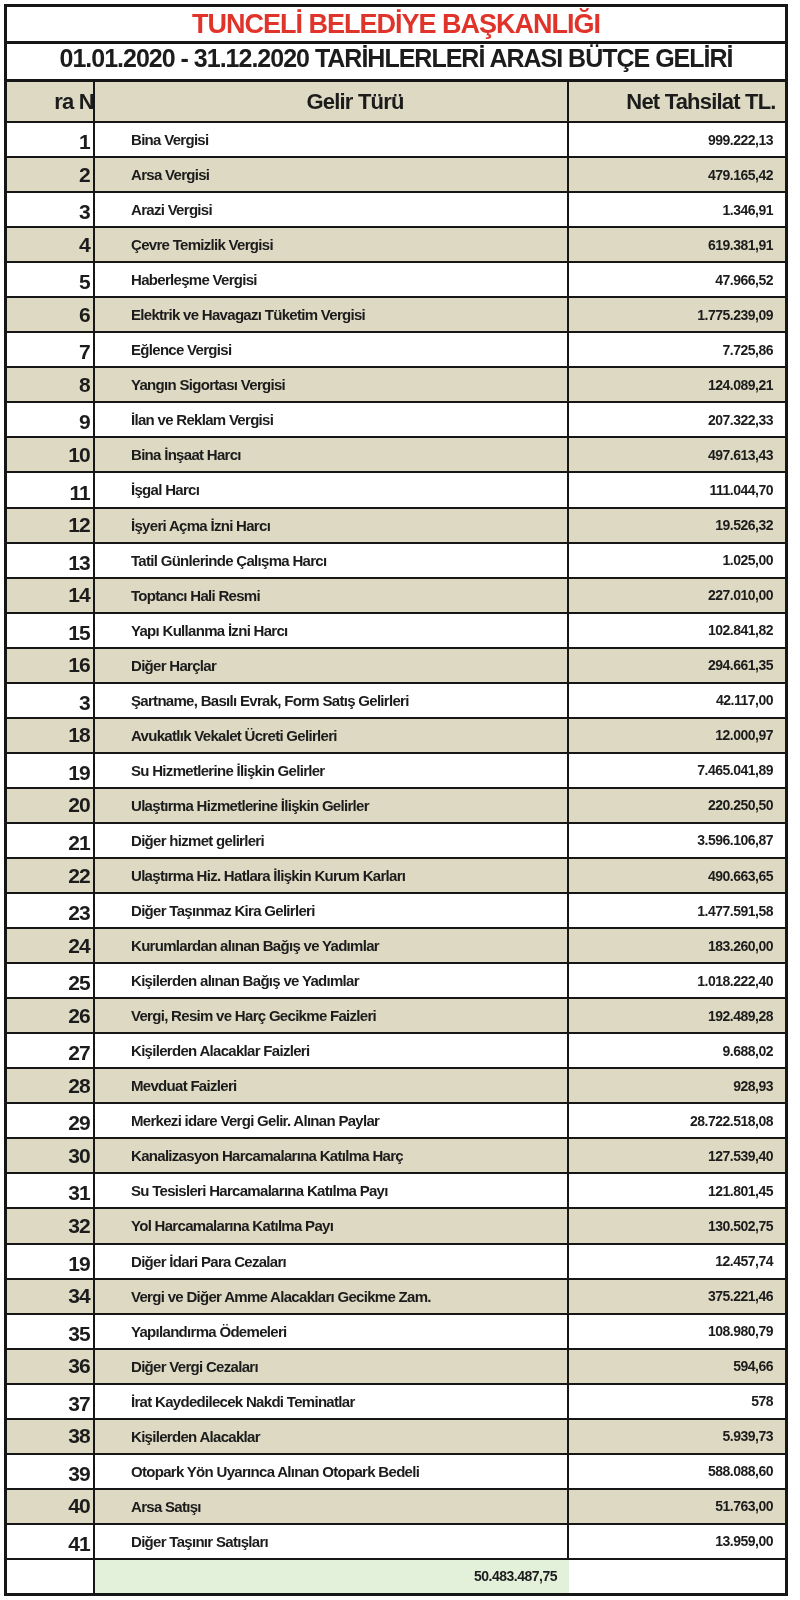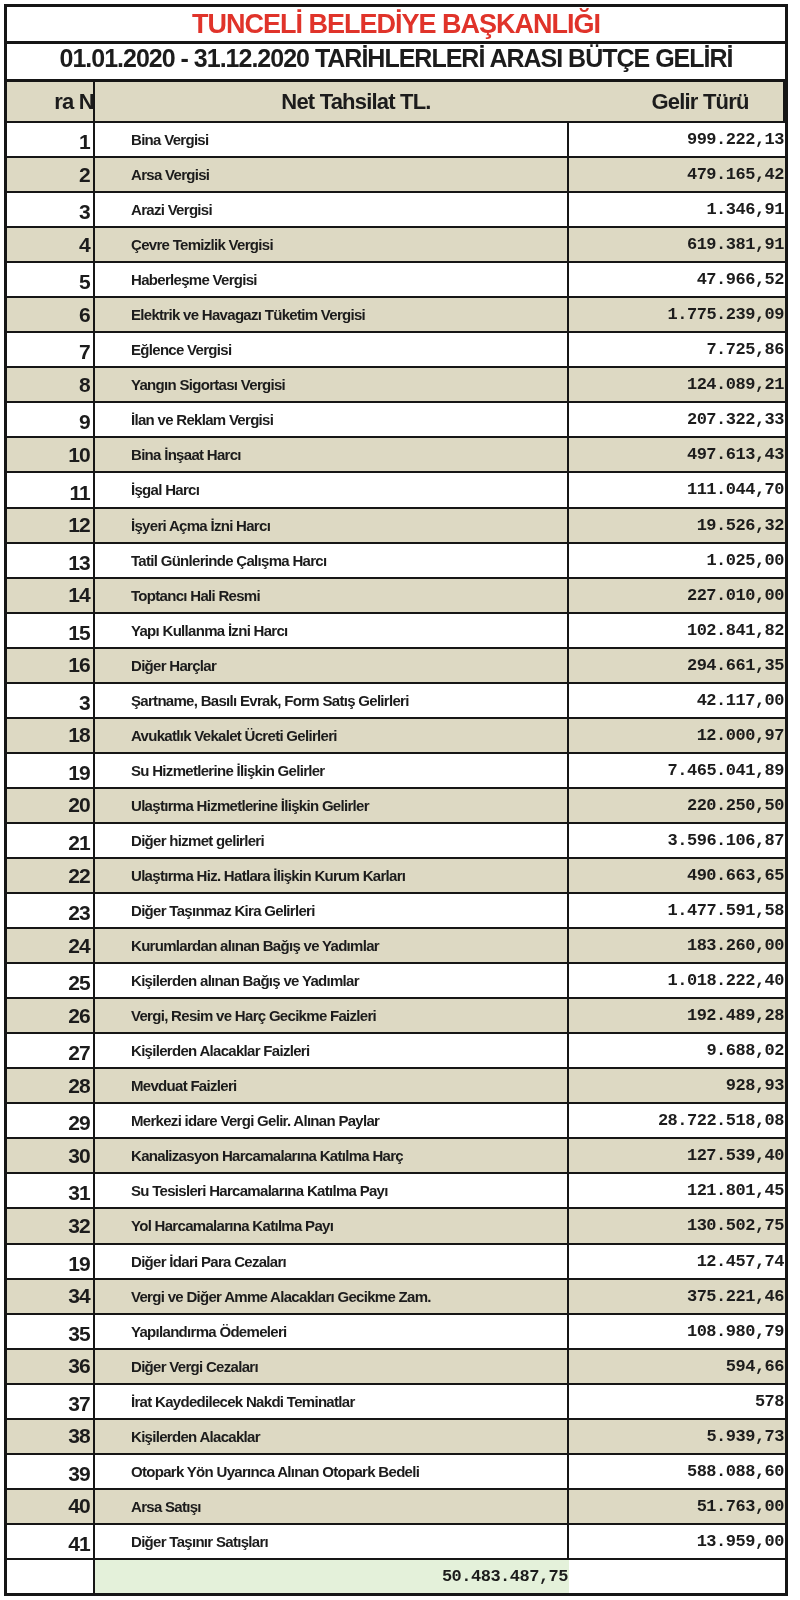--- a/index.html
+++ b/index.html
@@ -87,24 +87,23 @@
   .tbody .row:nth-child(odd) .c-no { align-items: flex-end; padding-bottom: 2px; }
   .c-name {
     display: flex; align-items: center;
     padding-left: 5px;
     font-size: 15px; font-weight: bold;
     letter-spacing: -0.7px;
     margin-left: 31px;
   }
   .c-val {
     display: flex; align-items: center; justify-content: flex-end;
-    padding-right: 1px;
-    font-size: 17px; font-weight: bold;
+    padding-right: 12px;
+    font-size: 14px; font-weight: bold;
     letter-spacing: -0.5px;
-    font-family: Liberation Mono, monospace;
   }
   .row.footer { background: #ffffff !important; }
   .row.footer .c-no { background: #ffffff; }
   .row.footer .c-name,
   .row.footer .c-val { background: var(--footer-green); }
 </style>
 </head>
 <body>
 
 <div class="sheet">
@@ -112,22 +111,22 @@
   <div class="title-row">
     <span class="title-text">TUNCELİ BELEDİYE BAŞKANLIĞI</span>
   </div>
 
   <div class="subtitle-row">
     <span class="subtitle-text">01.01.2020 - 31.12.2020 TARİHLERLERİ ARASI BÜTÇE GELİRİ</span>
   </div>
 
   <div class="grid-row colhead-row">
     <div class="cell b-right">Sıra No:</div>
+    <div class="cell b-right">Gelir Türü</div>
     <div class="cell">Net Tahsilat TL.</div>
-    <div class="cell b-right">Gelir Türü</div>
   </div>
 
   <div class="tbody">
 
   <div class="grid-row row">
     <div class="cell c-no b-right">1</div>
     <div class="cell c-name b-right">Bina Vergisi</div>
     <div class="cell c-val">999.222,13</div>
   </div>
 

